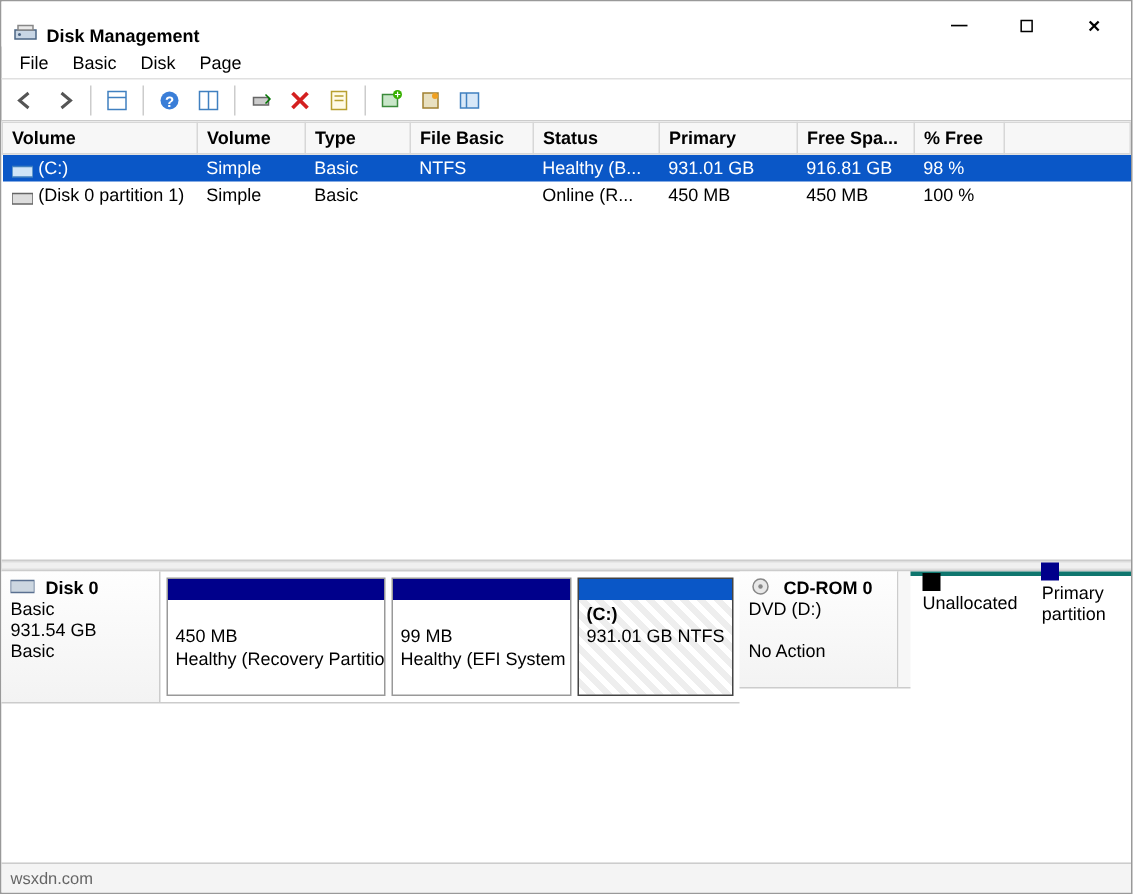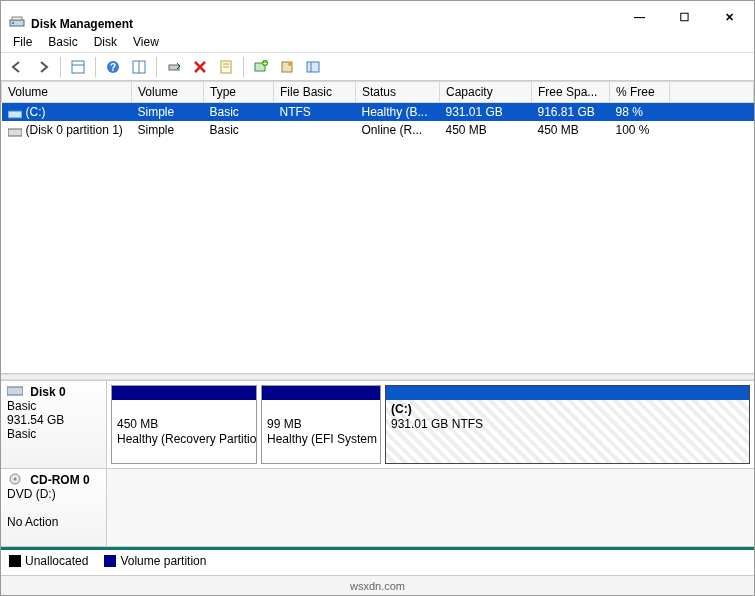--- a/index.html
+++ b/index.html
@@ -10,37 +10,37 @@
   .titlebar .title { flex: 1; font-size: 12px; }
   .winbtns { display: flex; }
   .winbtn { width: 45px; height: 28px; display: flex; align-items: center; justify-content: center; font-family: "Segoe UI Symbol", sans-serif; font-size: 11px; }
   .menubar { height: 22px; display: flex; align-items: center; padding: 0 4px; border-bottom: 1px solid #e0e0e0; }
   .menuitem { padding: 2px 8px; }
   .toolbar { height: 28px; display: flex; align-items: center; padding: 0 4px; border-bottom: 1px solid #ccc; gap: 2px; }
   .tbtn { width: 24px; height: 24px; display: flex; align-items: center; justify-content: center; }
   .tsep { width: 1px; height: 20px; background: #ccc; margin: 0 3px; }
   .top-pane { flex: 1; border-bottom: 1px solid #ccc; overflow: hidden; background: #fff; }
   table.grid { width: 100%; border-collapse: collapse; table-layout: fixed; }
-  table.grid th { background: #f7f7f7; border: 1px solid #d7d7d7; text-align: left; font-weight: normal; padding: 3px 6px; font-size: 12px; white-space: nowrap; overflow: hidden; text-overflow: ellipsis; }
+  table.grid th { background: #f7f7f7; border: 1px solid #d7d7d7; text-align: left; font-weight: bold; padding: 3px 6px; font-size: 12px; white-space: nowrap; overflow: hidden; text-overflow: ellipsis; }
   table.grid td { padding: 2px 6px; font-size: 12px; white-space: nowrap; overflow: hidden; text-overflow: ellipsis; }
   tr.sel td { background: #0a57c7; color: #fff; }
   .vol-icon { display: inline-block; width: 14px; height: 10px; margin-right: 4px; vertical-align: middle; }
-  .bottom-pane { height: 195px; border-top: 1px solid #ccc; display: flex; flex-direction: column; background: #fff; }
+  .bottom-pane { height: 195px; border-top: 1px solid #ccc; display: flex; flex-direction: row; background: #fff; }
   .disk-row { display: flex; border-bottom: 1px solid #ccc; height: 88px; }
   .disk-head { width: 106px; border-right: 1px solid #ccc; padding: 4px 6px; background: linear-gradient(#fefefe,#f3f3f3); font-size: 12px; }
   .disk-head .dicon { display: inline-block; width: 16px; height: 12px; margin-right: 4px; vertical-align: -1px; }
   .disk-body { flex: 1; display: flex; gap: 4px; padding: 4px; }
   .part { border: 1px solid #999; display: flex; flex-direction: column; font-size: 12px; overflow: hidden; }
   .part .stripe { height: 14px; background: #00008b; }
   .part .ptxt { padding: 2px 5px; line-height: 1.25; white-space: nowrap; }
   .part.sel .stripe { background: #0a57c7; }
   .part.sel { border: 1px solid #444; background: repeating-linear-gradient(45deg,#fff,#fff 4px,#eee 4px,#eee 8px); }
   .legend { height: 24px; border-top: 3px solid #0f766e; display: flex; align-items: center; padding: 0 8px; gap: 16px; font-size: 12px; }
   .legbox { display: inline-block; width: 12px; height: 12px; margin-right: 4px; vertical-align: -2px; }
-  .statusbar { height: 20px; border-top: 1px solid #ccc; display: flex; justify-content: center; align-items: center; padding: 0 6px; font-size: 11px; color: #666; background: #f4f4f4; }
+  .statusbar { height: 20px; border-top: 1px solid #ccc; display: flex; justify-content: flex-start; align-items: center; padding: 0 6px; font-size: 11px; color: #666; background: #f4f4f4; }
   .splitter { height: 6px; background: #f0f0f0; cursor: row-resize; border-top: 1px solid #ddd; border-bottom: 1px solid #ddd; }
 </style>
 </head>
 <body>
 
 <div class="window">
 
   <div class="titlebar">
     <span class="icon">
       <svg viewBox="0 0 16 16">
@@ -54,21 +54,21 @@
       <div class="winbtn">—</div>
       <div class="winbtn">☐</div>
       <div class="winbtn">✕</div>
     </div>
   </div>
 
   <div class="menubar">
     <div class="menuitem">File</div>
     <div class="menuitem">Basic</div>
     <div class="menuitem">Disk</div>
-    <div class="menuitem">View</div>
+    <div class="menuitem">Page</div>
   </div>
 
   <div class="toolbar">
     <div class="tbtn">
         <svg width="16" height="16">
           <path d="M10 3 L4 8 L10 13" fill="none" stroke="#555" stroke-width="2"></path>
         </svg>
       </div>
     <div class="tbtn">
         <svg width="16" height="16">
@@ -149,21 +149,21 @@
           <col style="width:60px">
           <col>
       </colgroup>
       <thead>
         <tr>
           <th>Volume</th>
           <th>Volume</th>
           <th>Type</th>
           <th>File Basic</th>
           <th>Status</th>
-          <th>Capacity</th>
+          <th>Primary</th>
           <th>Free Spa...</th>
           <th>% Free</th>
           <th></th>
         </tr>
       </thead>
       <tbody>
         <tr class="sel">
           <td><span class="vol-icon"><svg width="14" height="10">
                   <rect x="0" y="2" width="14" height="7" fill="#cfe4f7" stroke="#4080c0"></rect>
                 </svg></span><span>(C:)</span></td>
@@ -241,21 +241,21 @@
             </svg></span>
         <b>CD-ROM 0</b><br>
         <span>DVD (D:)</span><br><br>
         <span>No Action</span>
       </div>
       <div class="disk-body" style="background:#f7f7f7;"></div>
     </div>
 
     <div class="legend">
       <span><span class="legbox" style="background:#000"></span><span>Unallocated</span></span>
-      <span><span class="legbox" style="background:#00008b"></span><span>Volume partition</span></span>
+      <span><span class="legbox" style="background:#00008b"></span><span>Primary partition</span></span>
     </div>
   </div>
 
   <div class="statusbar">
     <span>wsxdn.com</span>
   </div>
 
 </div>
 
 </body></html>

